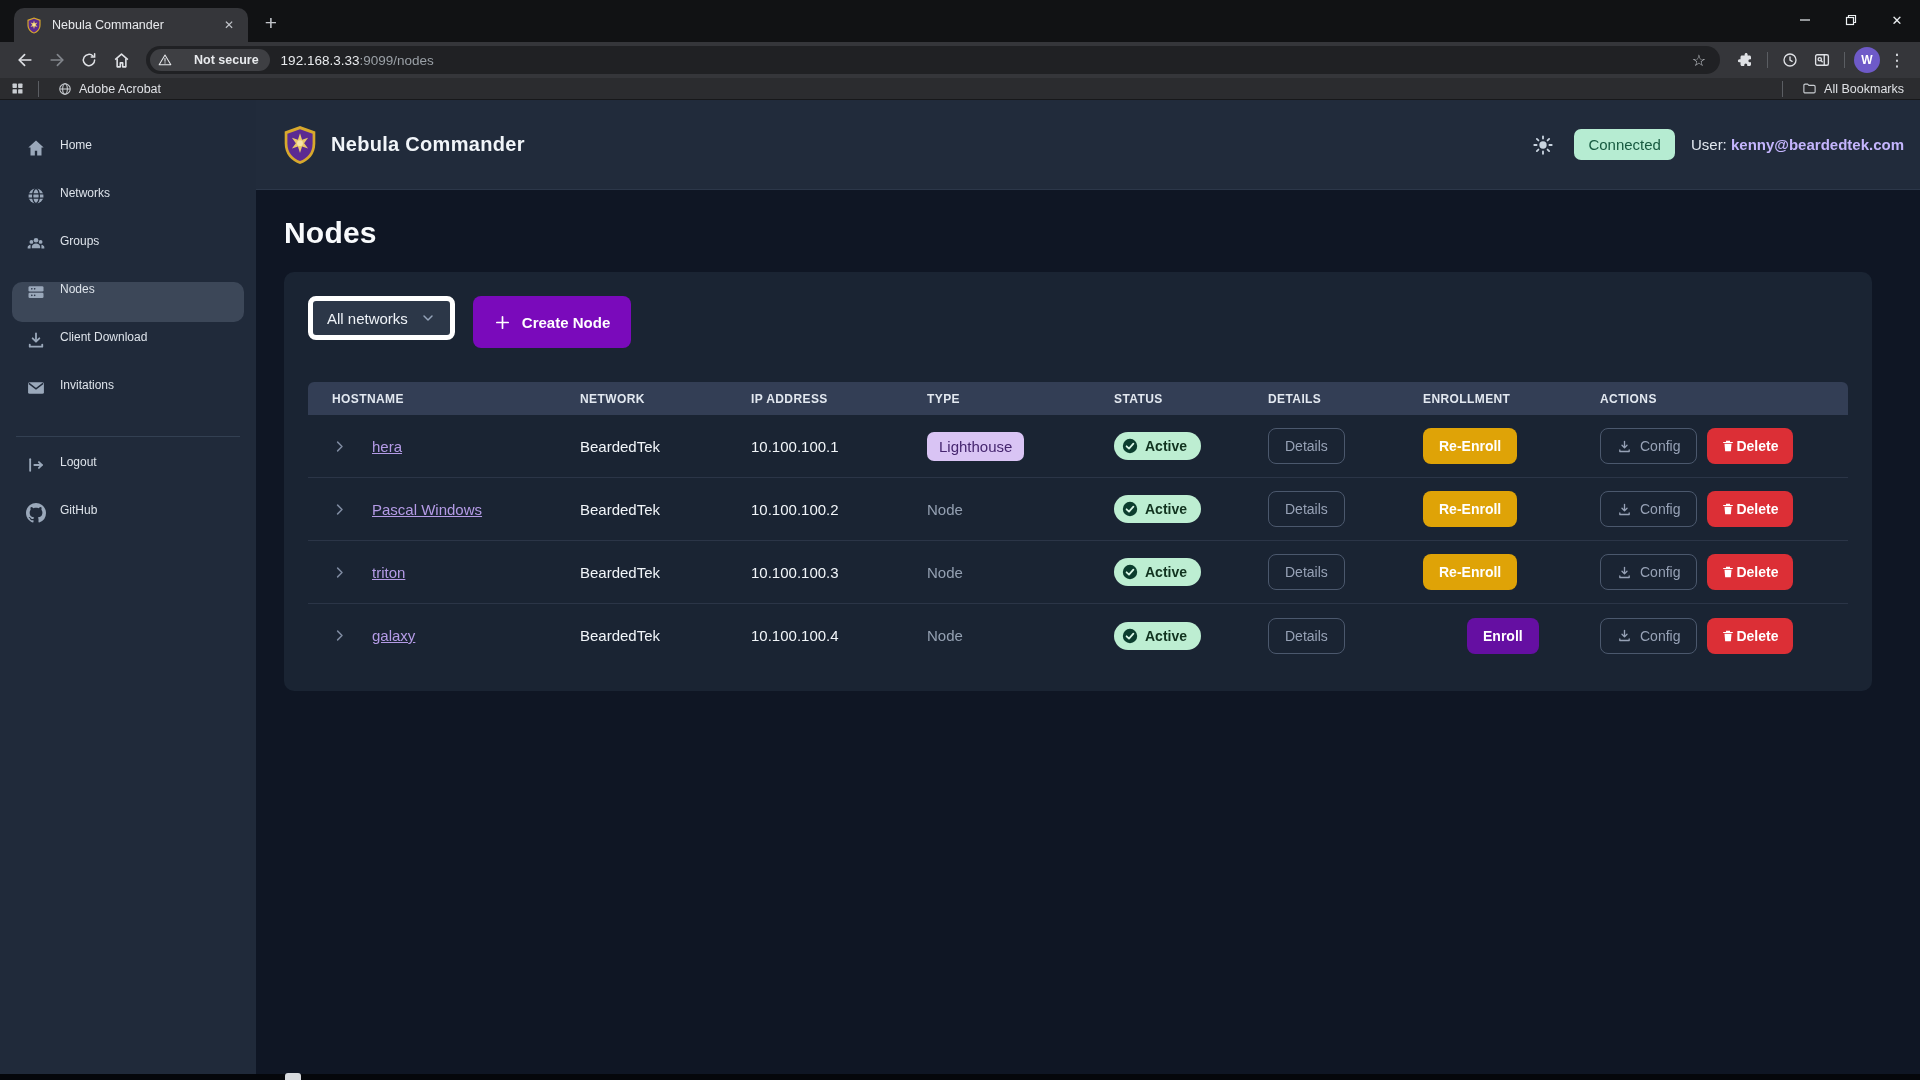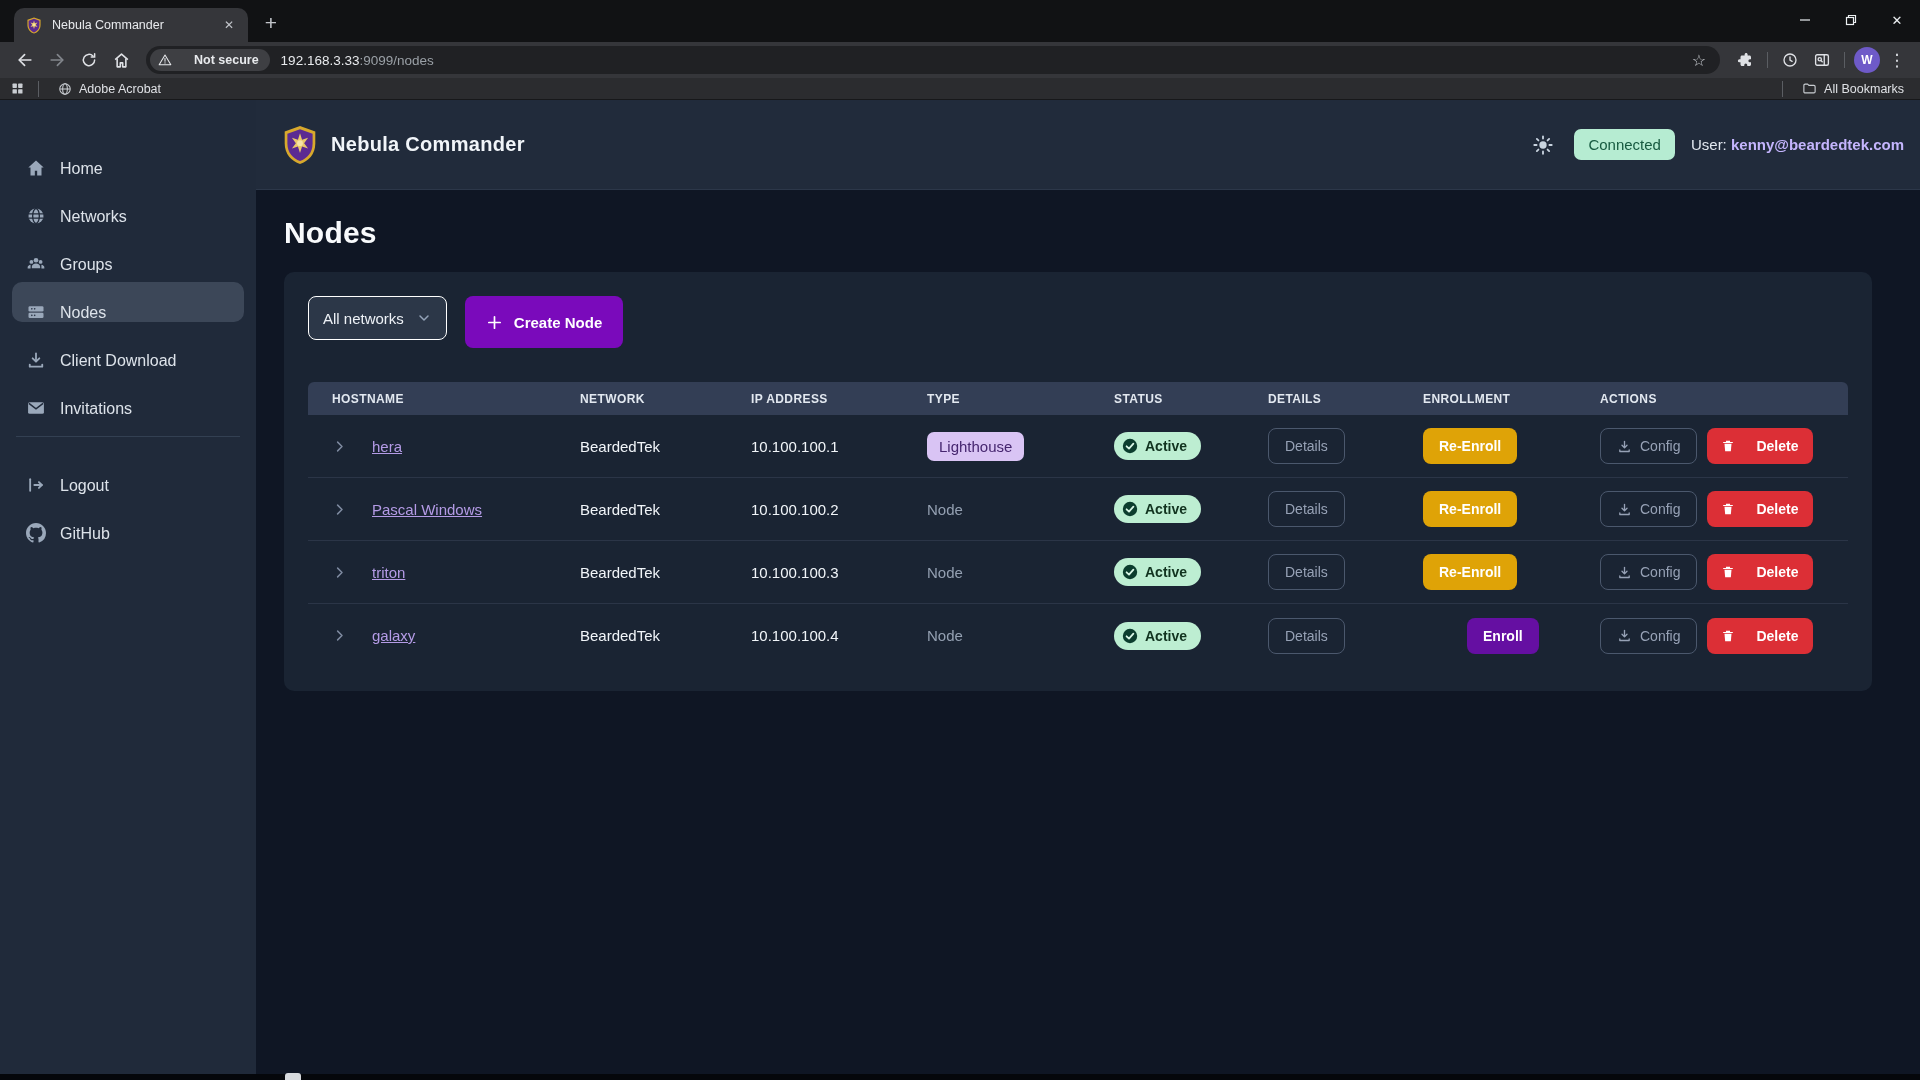--- a/index.html
+++ b/index.html
@@ -37,43 +37,43 @@
 
   .bookmarksbar { height:22px; background:#2b2c2f; display:flex; align-items:center; padding:0 10px; gap:8px;
                   color:#dfe1e5; font-size:12.5px; border-bottom:1px solid #17181a; }
   .bm-item { display:flex; align-items:center; gap:7px; background:none; border:none; color:#dfe1e5; font-size:12.5px; height:20px; padding:0 6px; border-radius:10px; }
   .bm-right { margin-left:auto; display:flex; align-items:center; gap:8px; }
 
   
   .app { display:flex; height:974px; background:#0f1624; }
 
   .sidebar { width:256px; background:#202a3a; padding-top:34px; display:flex; flex-direction:column; flex-shrink:0; }
-  .side-item { display:flex; align-items:flex-end; gap:14px; height:40px; margin:4px 12px; padding:0 14px;
-               border-radius:10px; color:#dde3ea; font-size:16px; background:none; border:none; }
+  .side-item { display:flex; align-items:flex-start; gap:14px; height:40px; margin:4px 12px; padding:0 14px;
+               border-radius:10px; color:#dde3ea; font-size:12px; background:none; border:none; }
   .side-item .icn { width:20px; height:20px; color:#9aa8ba; flex-shrink:0; }
   .side-item.active { background:#3c4758; }
   .side-divider { border-top:1px solid #334052; margin:14px 16px; }
 
   .main { flex:1; display:flex; flex-direction:column; min-width:0; }
   .appheader { height:90px; background:#212b3b; border-bottom:1px solid #2c3749;
                display:flex; align-items:center; gap:13px; padding:0 16px 0 26px; }
   .brand { color:#f1f5f9; font-size:20px; font-weight:700; letter-spacing:.3px; }
   .hdr-right { margin-left:auto; display:flex; align-items:center; gap:16px; }
   .sun-btn { background:none; border:none; color:#c9d4e0; width:26px; height:26px; }
   .connected { background:#b6ecd2; color:#175a40; font-size:15px; padding:7px 14px; border-radius:7px; }
   .userline { color:#e2e8f0; font-size:15px; }
   .userline b { color:#c4b5fd; }
 
   .content { flex:1; padding:26px 48px 0 28px; }
   .page-title { color:#f8fafc; font-size:30px; font-weight:800; letter-spacing:.2px; }
 
   .card { margin-top:22px; background:#1a2433; border-radius:10px; padding:24px; }
   .tools { display:flex; gap:18px; margin-bottom:34px; }
   .select { display:flex; align-items:center; gap:12px; height:44px; padding:0 14px; background:#2c3748;
-            border:1px solid #ffffff; border-radius:8px; color:#eef2f7; font-size:15px; }
+            border:5px solid #ffffff; border-radius:8px; color:#eef2f7; font-size:15px; }
   .select .chev-d { color:#94a3b8; }
   .btn-create { display:flex; align-items:center; gap:11px; height:52px; padding:0 21px; background:#7a0abb;
                 border:none; border-radius:8px; color:#fff; font-size:15px; font-weight:700; }
 
   .table { --cols:248px 171px 176px 187px 154px 155px 177px 1fr; }
   .thead { display:grid; grid-template-columns:var(--cols); align-items:center; height:33px; padding:0 24px;
            background:#333e55; border-radius:6px 6px 0 0; color:#e2e8f0; font-size:12px; font-weight:700; letter-spacing:.4px; }
   .trow { display:grid; grid-template-columns:var(--cols); align-items:center; height:63px; padding:0 24px;
           border-bottom:1px solid #2b3547; }
   .trow:last-child { border-bottom:none; }
@@ -84,21 +84,21 @@
   .cell-text { color:#f1f5f9; font-size:15px; }
   .type-plain { color:#94a0b2; font-size:15px; }
   .badge-lighthouse { background:#d9c4f4; color:#46266f; font-size:15px; padding:6px 12px; border-radius:7px; }
   .pill { display:inline-flex; align-items:center; gap:7px; background:#bdeed2; color:#11331f;
           border-radius:999px; padding:6px 14px 6px 8px; font-size:14px; font-weight:600; }
   .btn-outline { display:inline-flex; align-items:center; gap:8px; height:36px; padding:0 16px; background:transparent;
                  border:1px solid #4b586d; border-radius:8px; color:#97a2b6; font-size:14px; }
   .btn-enroll { height:36px; padding:0 16px; border:none; border-radius:8px; color:#fff; font-size:14px; font-weight:700; }
   .btn-enroll.amber { background:#dfa307; }
   .btn-enroll.purple { background:#650fa2;margin-left:44px; }
-  .btn-delete { display:inline-flex; align-items:center; gap:21px; height:36px; padding:0 14px; background:#dc2f36;
+  .btn-delete { display:inline-flex; align-items:center; gap:1px; height:36px; padding:0 14px; background:#dc2f36;
                 border:none; border-radius:8px; color:#fff; font-size:14px; font-weight:700; }
   .actions-cell { gap:10px; }
 
   .bottomstrip { height:6px; background:#05070b; position:relative; }
   .taskbar-peek { position:absolute; left:285px; top:-1px; width:16px; height:7px; background:#d7dade; border-radius:3px 3px 0 0; }
 </style>
 </head>
 <body>
 
 <div class="tabstrip">

